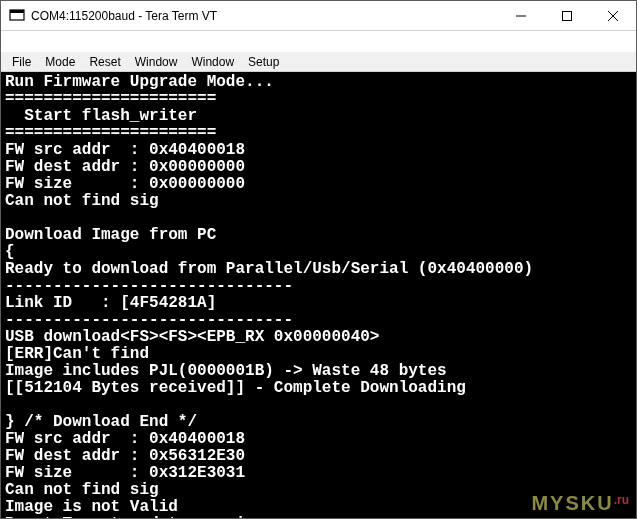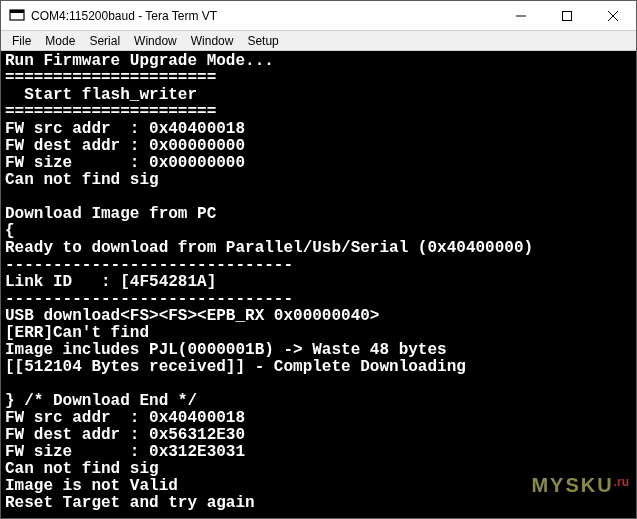--- a/index.html
+++ b/index.html
@@ -51,40 +51,41 @@
   .winbtn svg { width: 10px; height: 10px; }
   .menubar {
     height: 20px;
     background: #f0f0f0;
     display: flex;
     align-items: center;
     font-size: 12px;
     color: #000;
     border-bottom: 1px solid #d0d0d0;
     padding-left: 4px;
+    margin-top: 21px;
   }
   .menubar .menuitem {
     padding: 2px 7px;
   }
   .terminal {
     flex: 1;
     background: #000;
     color: #fff;
     font-family: "Courier New", monospace;
     font-size: 16px;
     font-weight: bold;
     line-height: 17px;
     padding: 2px 4px;
     white-space: pre;
     overflow: hidden;
   }
   .watermark {
     position: absolute;
     right: 8px;
-    bottom: 22px;
+    bottom: 4px;
     font-family: Arial, sans-serif;
     font-weight: bold;
     letter-spacing: 2px;
     pointer-events: none;
   }
   .watermark .g { color: #8a8a46; font-size: 20px; }
   .watermark .r { color: #b03030; font-size: 12px; vertical-align: super; letter-spacing: 0; }
 </style>
 </head>
 <body>
@@ -113,21 +114,21 @@
       <svg viewBox="0 0 10 10">
           <line x1="0" y1="0" x2="10" y2="10" stroke="currentColor" stroke-width="1"></line>
           <line x1="10" y1="0" x2="0" y2="10" stroke="currentColor" stroke-width="1"></line>
         </svg>
     </div>
   </div>
 
   <div class="menubar">
     <span class="menuitem">File</span>
     <span class="menuitem">Mode</span>
-    <span class="menuitem">Serial</span>
+    <span class="menuitem">Reset</span>
     <span class="menuitem">Window</span>
     <span class="menuitem">Window</span>
     <span class="menuitem">Setup</span>
   </div>
 
   <div class="terminal" id="terminal">Run Firmware Upgrade Mode...
 ======================
   Start flash_writer
 ======================
 FW src addr  : 0x40400018

